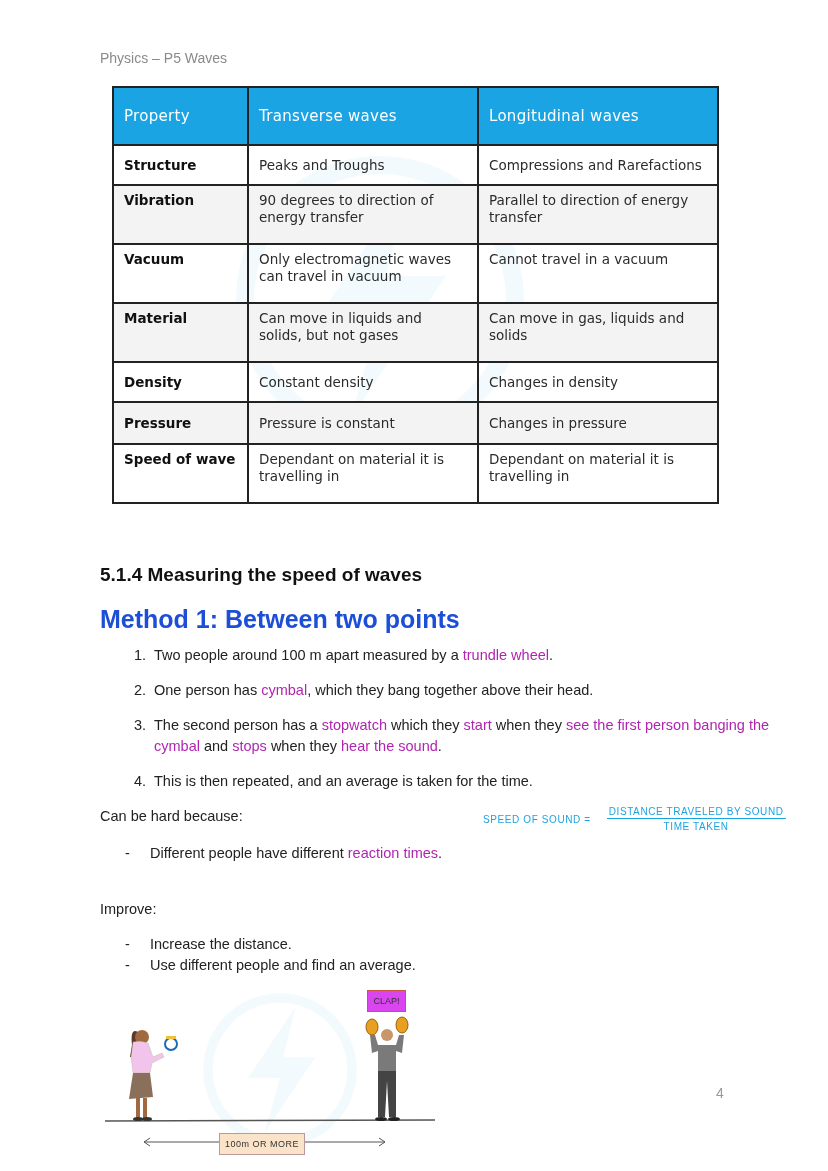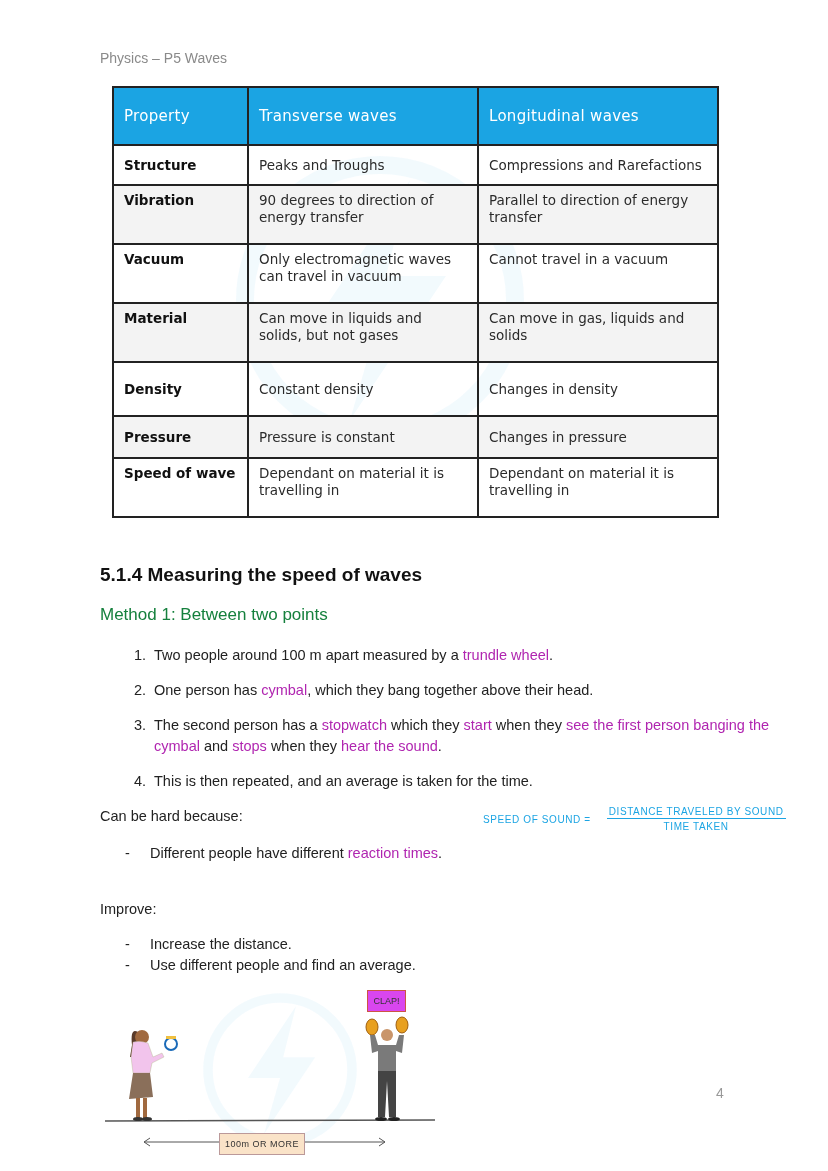--- a/index.html
+++ b/index.html
@@ -7,21 +7,21 @@
   .header { position:absolute; left:100px; top:50px; font-size:14px; color:#8a8a8a; }
   .watermark { position:absolute; left:230px; top:150px; width:300px; height:300px; opacity:0.05; }
   .watermark2 { position:absolute; left:200px; top:990px; width:160px; height:160px; opacity:0.05; }
   table.props { position:absolute; left:112px; top:86px; width:607px; border-collapse:collapse; font-family:"DejaVu Sans", sans-serif; font-size:13.5px; }
   table.props th, table.props td { border:2px solid #222; padding:6px 10px; vertical-align:top; text-align:left; }
   table.props th { background:#1ba4e3; color:#ffffff; font-weight:normal; font-size:15px; height:44px; vertical-align:middle; letter-spacing:0.3px; }
   table.props td { color:#2b2b2b; line-height:17px; }
   table.props td.prop { font-weight:bold; color:#111; }
   table.props tr.alt td { background:#f3f3f3; }
   .h2 { position:absolute; left:100px; top:564px; font-size:19px; font-weight:bold; color:#111; }
-  .h3 { position:absolute; left:100px; top:605px; font-size:17px; font-weight:normal; color:#15803d; }
+  .h3 { position:absolute; left:100px; top:605px; font-size:25px; font-weight:bold; color:#1d4ed8; }
   ol.steps { position:absolute; left:100px; top:645px; margin:0; padding:0 0 0 50px; width:640px; font-size:14.5px; color:#222; line-height:21px; }
   ol.steps li { margin-bottom:14px; padding-left:4px; }
   .hl { color:#b025b0; }
   .hard { position:absolute; left:100px; top:808px; font-size:14.5px; color:#222; }
   ul.dash { position:absolute; margin:0; padding:0; list-style:none; font-size:14.5px; color:#222; line-height:21px; }
   ul.dash li { position:relative; padding-left:50px; }
   ul.dash li::before { content:"-"; position:absolute; left:25px; }
   .improve { position:absolute; left:100px; top:901px; font-size:14.5px; color:#222; }
   .formula { position:absolute; left:483px; top:806px; font-size:10px; color:#1ba4e3; letter-spacing:0.6px; display:flex; align-items:center; }
   .frac { display:inline-flex; flex-direction:column; align-items:center; margin-left:16px; }
@@ -64,21 +64,21 @@
     <tr style="height:59px">
       <td class="prop">Vacuum</td>
       <td>Only electromagnetic waves can travel in vacuum</td>
       <td>Cannot travel in a vacuum</td>
     </tr>
     <tr class="alt" style="height:59px">
       <td class="prop">Material</td>
       <td>Can move in liquids and solids, but not gases</td>
       <td>Can move in gas, liquids and solids</td>
     </tr>
-    <tr style="height:54px">
+    <tr style="height:40px">
       <td class="prop" style="vertical-align:middle">Density</td>
       <td style="vertical-align:middle">Constant density</td>
       <td style="vertical-align:middle">Changes in density</td>
     </tr>
     <tr class="alt" style="height:42px">
       <td class="prop" style="vertical-align:middle">Pressure</td>
       <td style="vertical-align:middle">Pressure is constant</td>
       <td style="vertical-align:middle">Changes in pressure</td>
     </tr>
     <tr style="height:59px">

